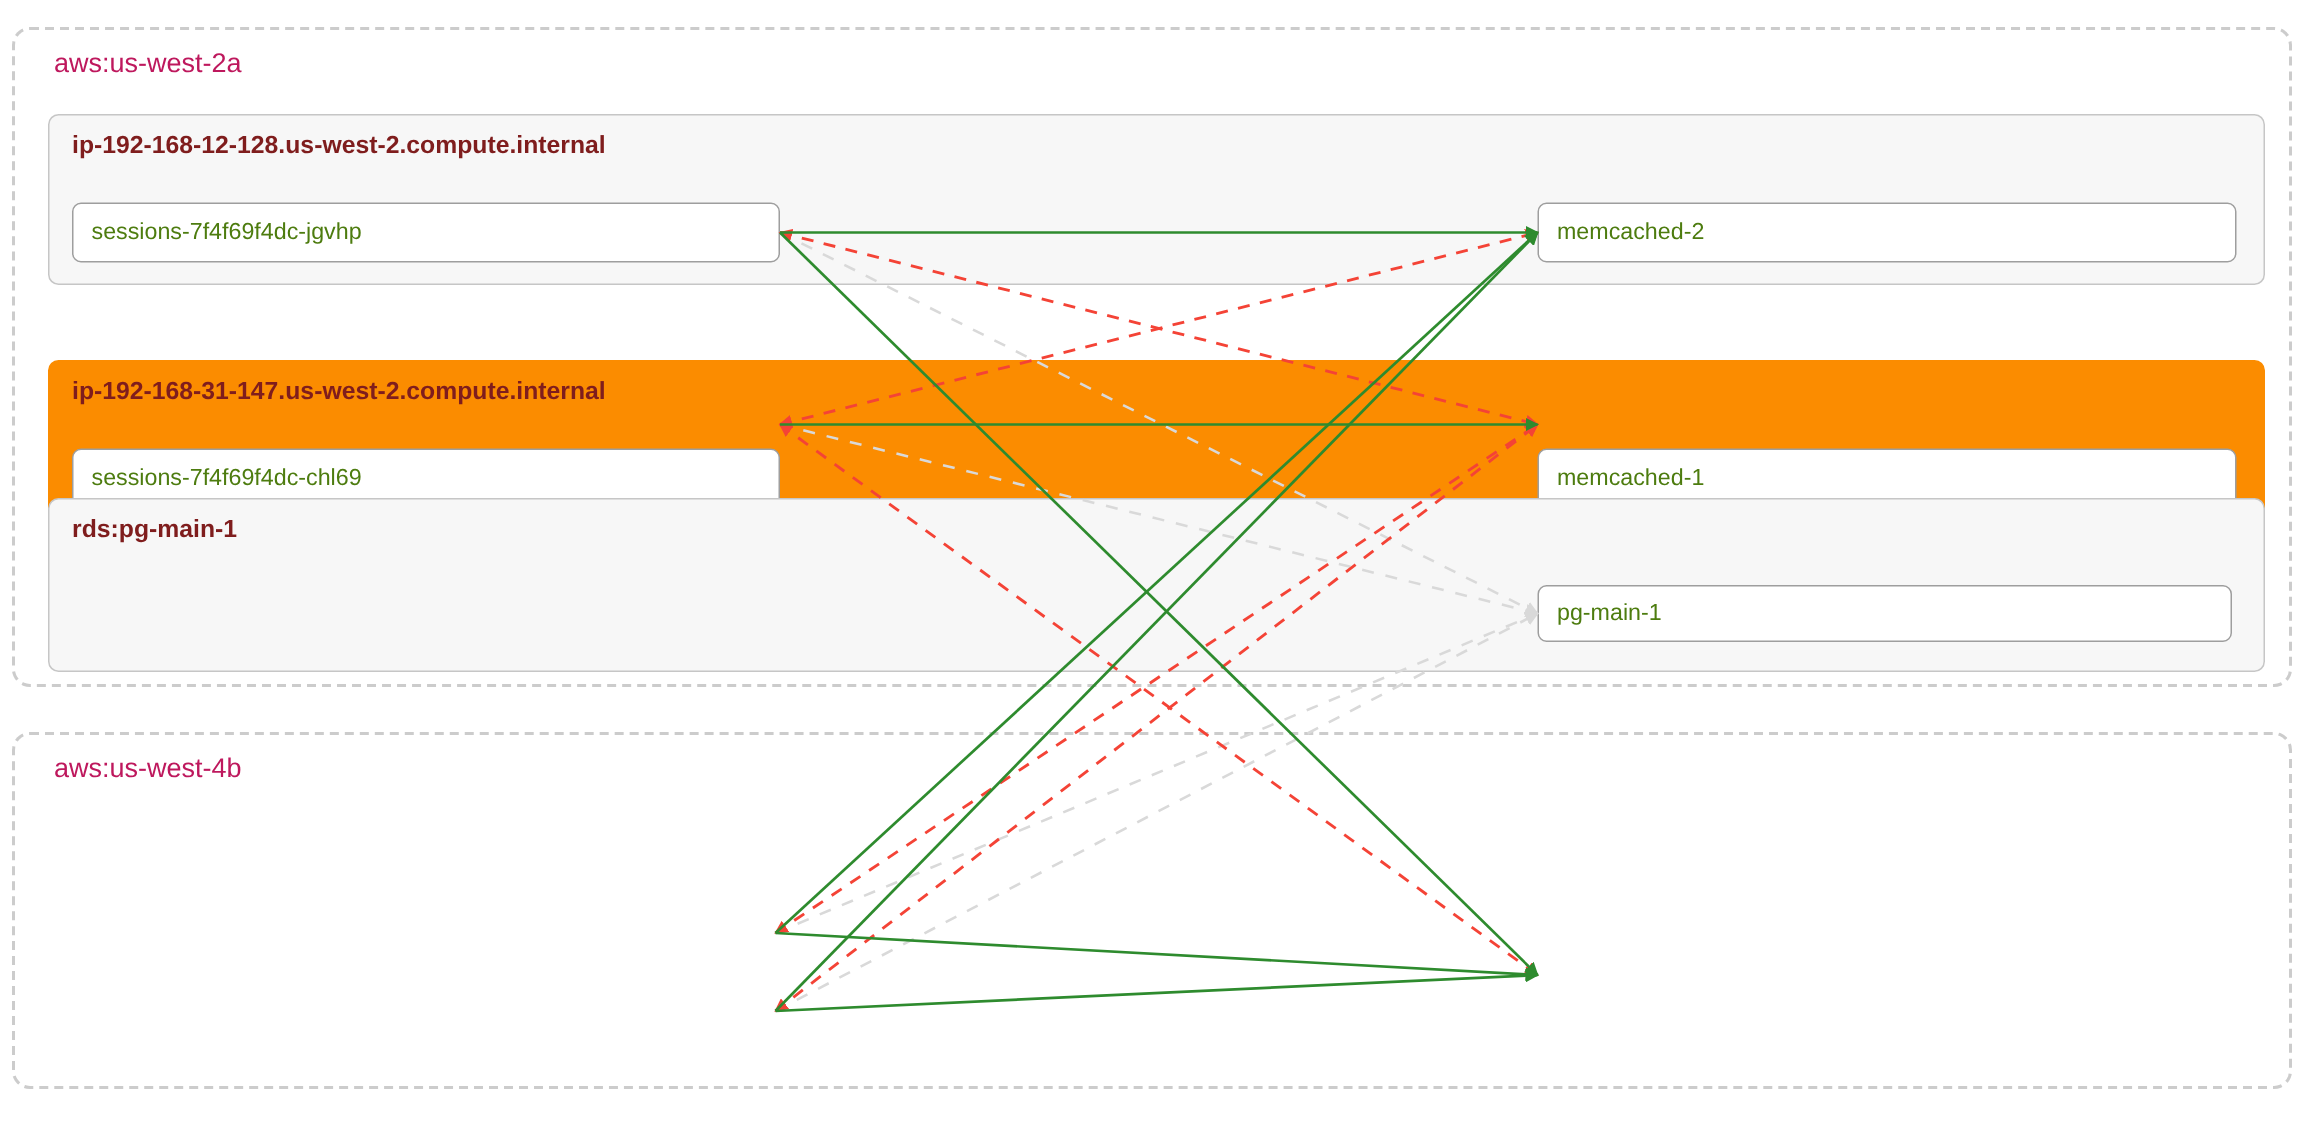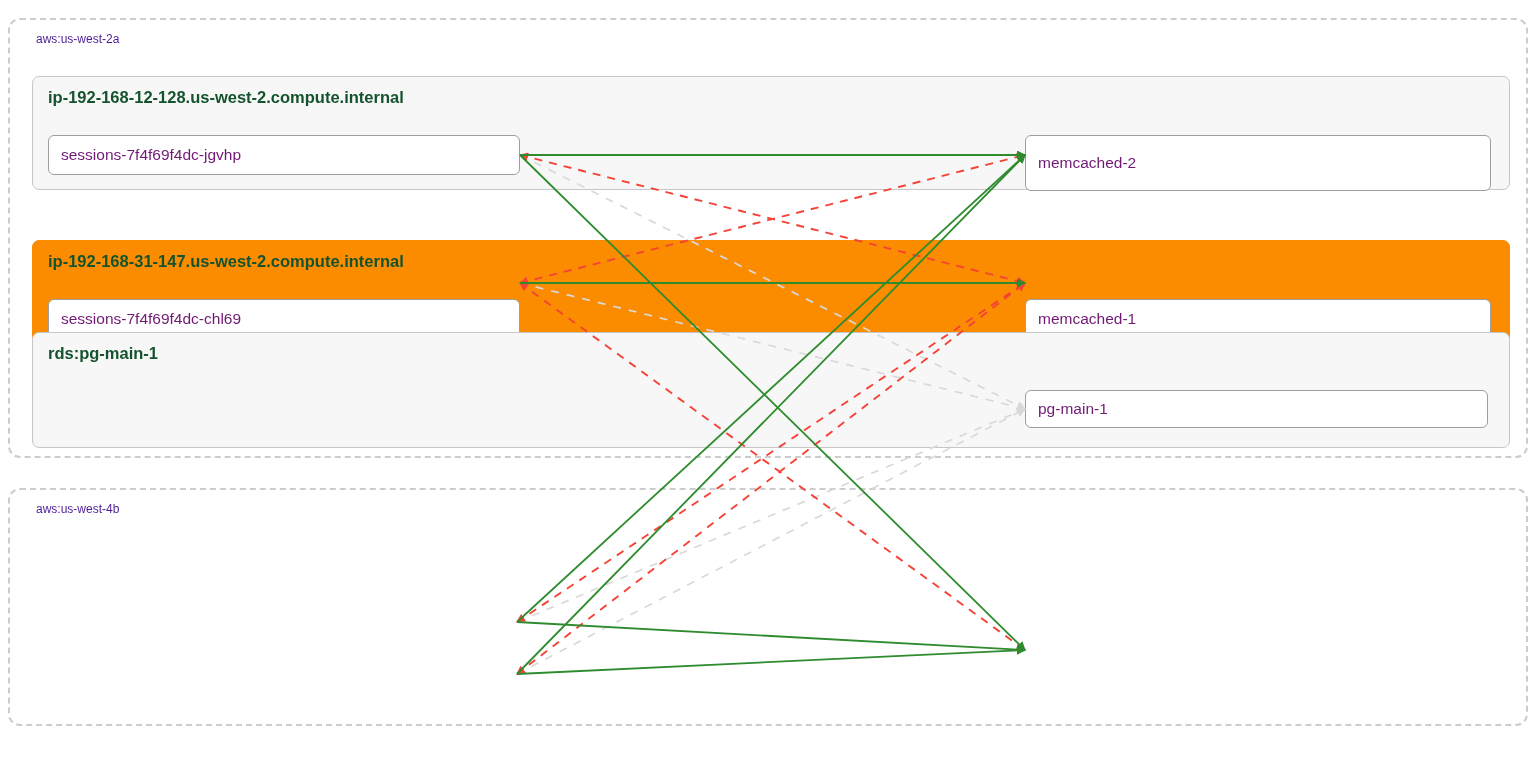--- a/index.html
+++ b/index.html
@@ -1,32 +1,32 @@
 <!DOCTYPE html>
 <html><head>
 <meta charset="utf-8">
 <style>
   html,body{margin:0;padding:0;background:#fff;}
   .stage{position:relative;width:1536px;height:760px;background:#fff;
          font-family:"Liberation Sans",sans-serif;overflow:hidden;}
   .zone{position:absolute;border:2px dashed #cccccc;border-radius:12px;background:#fff;box-sizing:border-box;}
   .zone-a{left:8px;top:18px;width:1520px;height:440px;}
   .zone-b{left:8px;top:488px;width:1520px;height:238px;}
-  .zone-label{position:absolute;left:26px;top:12px;font-size:12px;color:#4c1d95;text-align:right;}
+  .zone-label{position:absolute;left:26px;top:12px;font-size:18px;color:#be185d;text-align:right;}
   .host{position:absolute;background:#f7f7f7;border:1px solid #c6c6c6;border-radius:7px;box-sizing:border-box;}
   .host--highlighted{background:#fb8c00;border-color:#fb8c00;margin-top:36px;}
   .host-1{left:22px;top:56px;width:1478px;height:114px;}
   .host-2{left:22px;top:184px;width:1478px;height:116px;}
   .host-3{left:22px;top:312px;width:1478px;height:116px;}
   .host-4{left:22px;top:54px;width:1478px;height:166px;}
-  .host-title{position:absolute;left:15px;top:11px;font-size:16.5px;font-weight:bold;color:#14532d;}
+  .host-title{position:absolute;left:15px;top:11px;font-size:16.5px;font-weight:bold;color:#7f1d1d;}
   .node{position:absolute;background:#fff;border:1px solid #9e9e9e;border-radius:6px;
-        display:flex;align-items:center;padding:0 12px;font-size:15.5px;color:#701a75;box-sizing:border-box;}
+        display:flex;align-items:center;padding:0 12px;font-size:15.5px;color:#4d7c0f;box-sizing:border-box;}
   .n-a{left:15px;top:58px;width:472px;height:40px;}
-  .n-m2{left:992px;top:58px;width:466px;height:56px;}
+  .n-m2{left:992px;top:58px;width:466px;height:40px;}
   .n-b{left:15px;top:58px;width:472px;height:40px;}
   .n-m0{left:992px;top:58px;width:466px;height:40px;}
   .n-p{left:992px;top:57px;width:463px;height:38px;}
   .n-c{left:18px;top:58px;width:466px;height:38px;}
   .n-d{left:18px;top:110px;width:466px;height:38px;}
   .n-m1{left:992px;top:86px;width:448px;height:38px;}
   #edges{position:absolute;left:0;top:0;width:1536px;height:760px;pointer-events:none;z-index:5;}
 </style>
 </head>
 <body>

